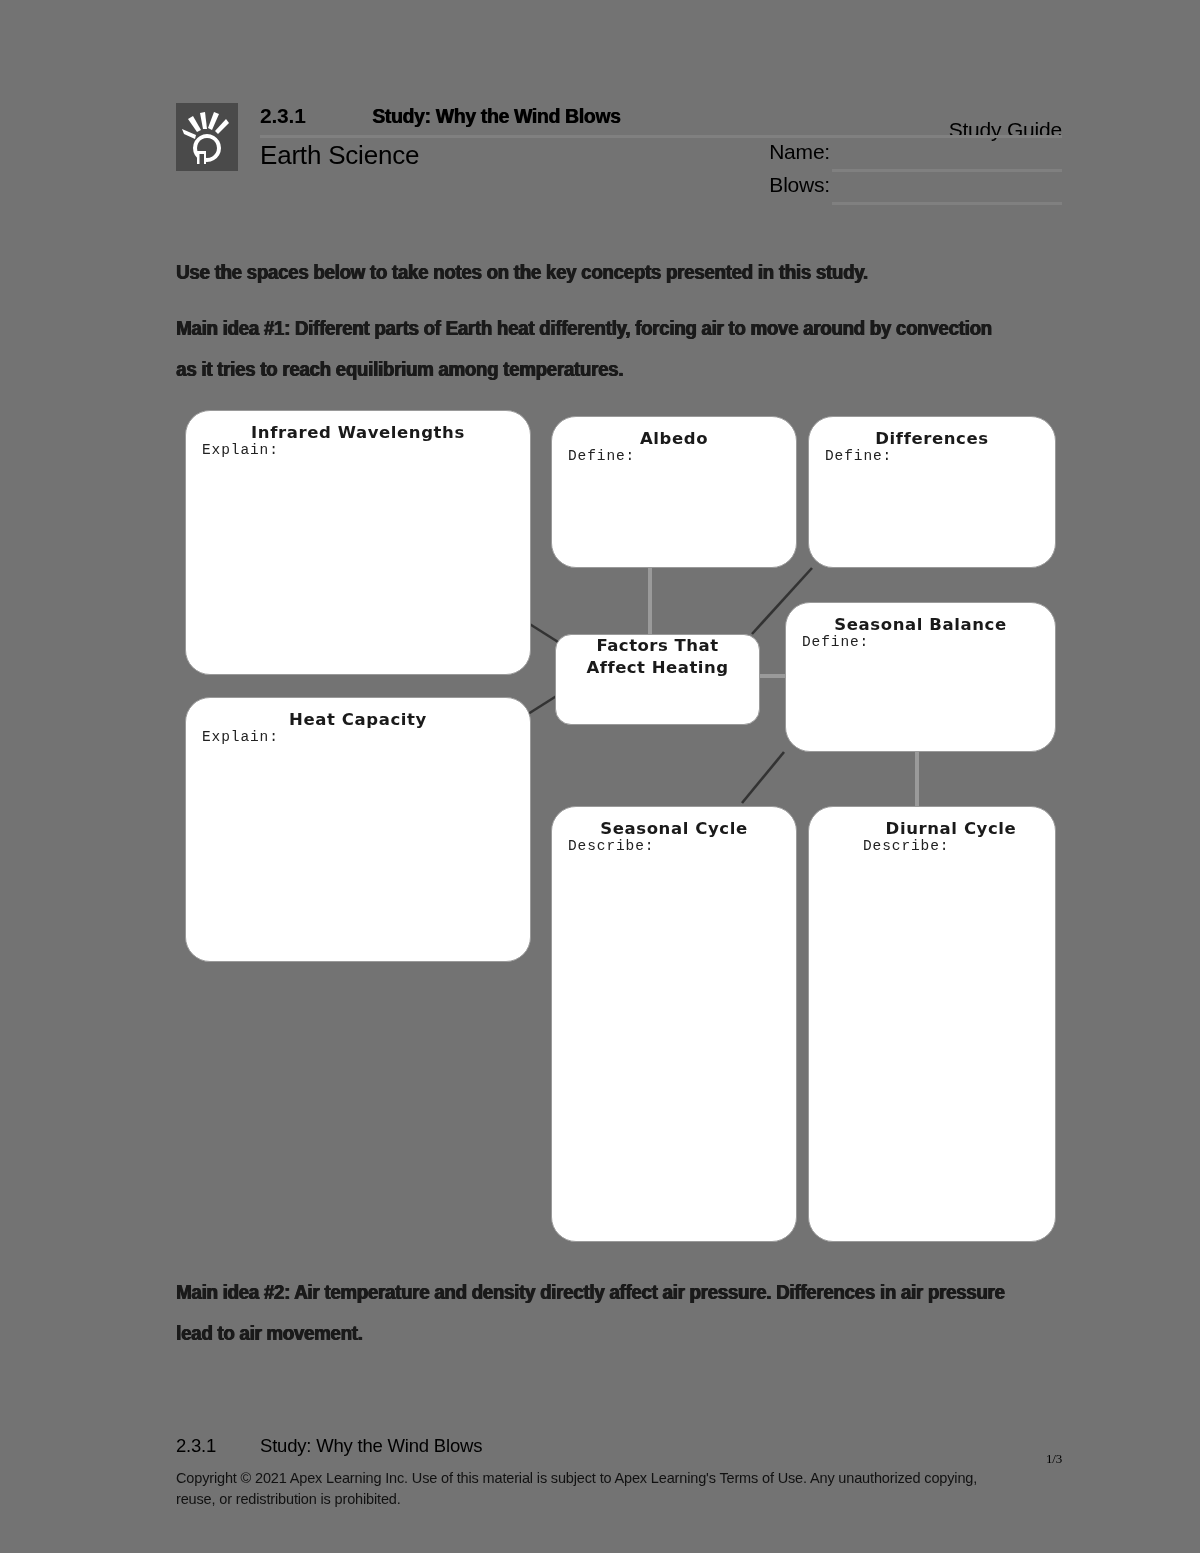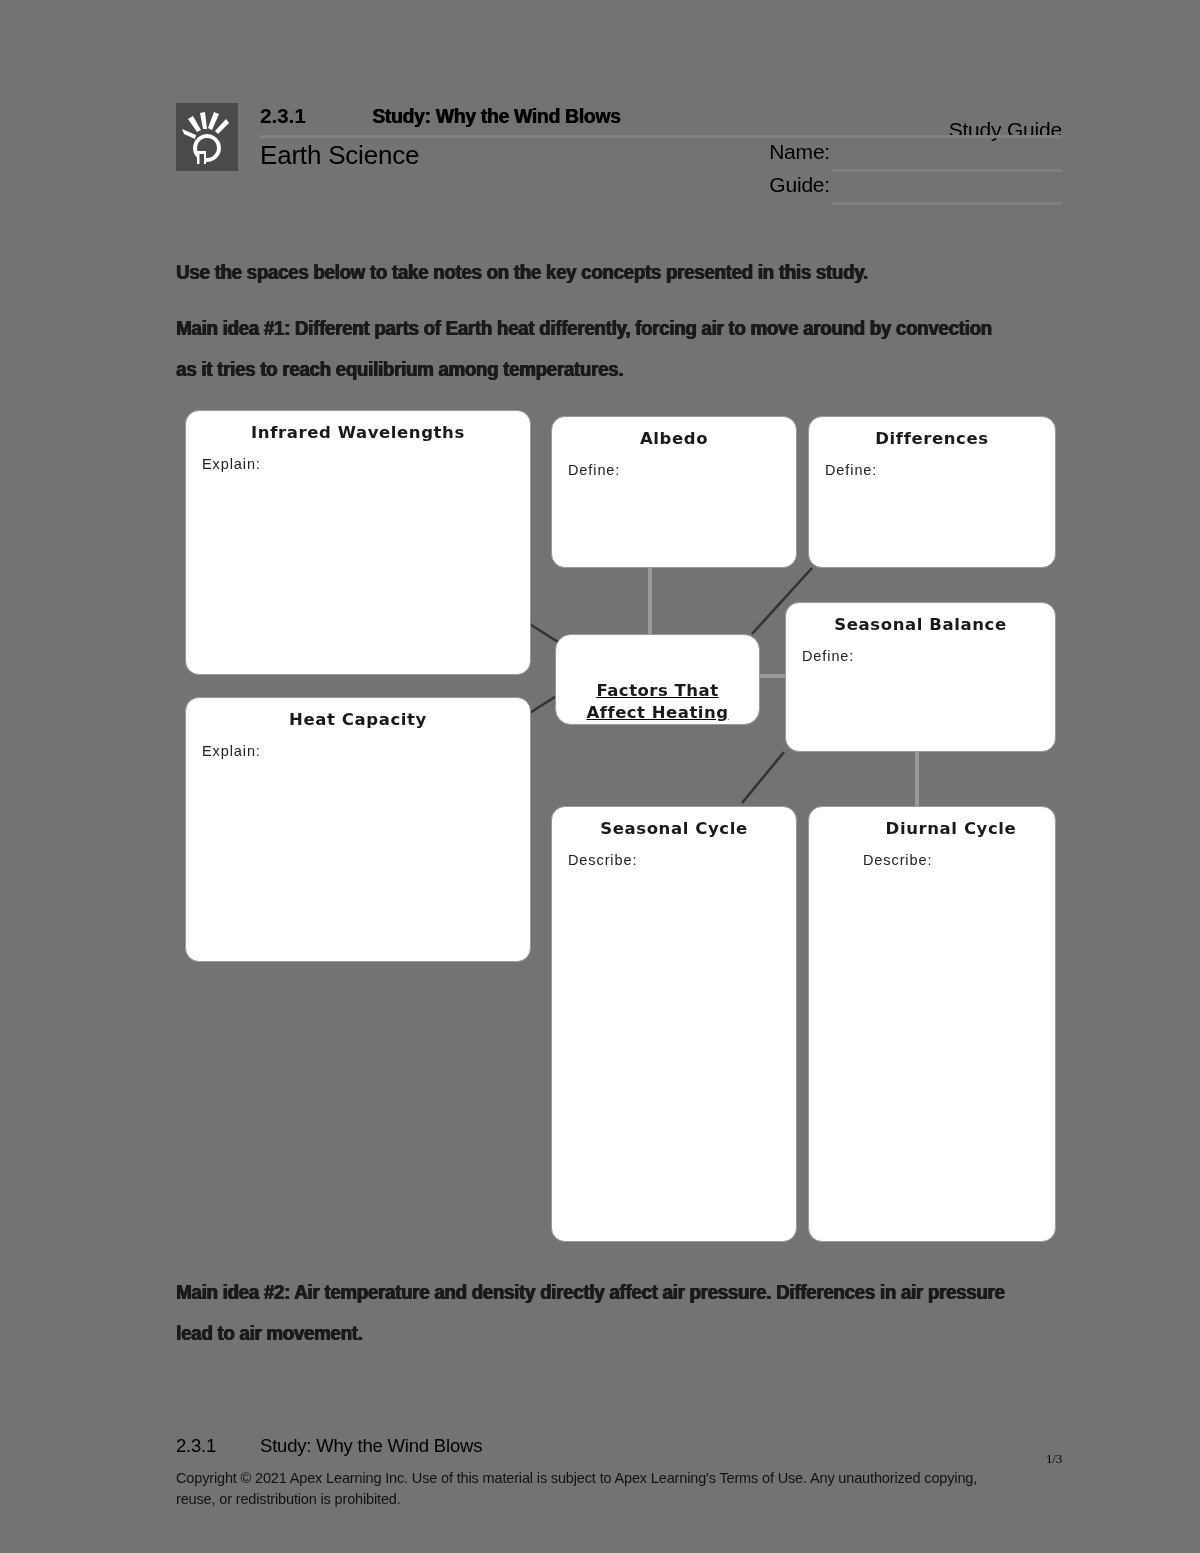--- a/index.html
+++ b/index.html
@@ -137,49 +137,48 @@
     top: 0;
     width: 1200px;
     height: 1553px;
   }
 
   .node {
     position: absolute;
     box-sizing: border-box;
     background: #ffffff;
     border: 1.6px solid #9a9a9a;
-    border-radius: 14px;
+    border-radius: 25px;
     pointer-events: auto;
   }
   .node-title {
     display: block;
     text-align: center;
     font-family: "DejaVu Sans", sans-serif;
     font-weight: bold;
     font-size: 16.5px;
     letter-spacing: 0.6px;
     color: #1a1a1a;
     margin-top: 12px;
   }
   .node-prompt {
     display: block;
     text-align: left;
-    font-family: Liberation Sans, sans-serif;
+    font-family: Liberation Mono, monospace;
     font-size: 14.5px;
     letter-spacing: 0.9px;
     color: #222222;
-    margin-top: 14px;
+    margin-top: 0;
     margin-left: 16px;
   }
   .node.center {
     display: flex;
-    align-items: flex-end;
+    align-items: flex-start;
     justify-content: center;
     border-radius: 16px;
-    text-decoration: underline;
   }
   .node.center .node-title {
     margin-top: 0;
     line-height: 22px;
     white-space: pre-line;
     letter-spacing: 0.5px;
   }
 
   
   #footer {
@@ -250,21 +249,21 @@
     <div class="hdr-right">Study Guide</div>
     <div class="hdr-rule"></div>
     <div class="hdr-subject">Earth Science</div>
 
     <div class="field-row" id="name-row">
       <span class="field-label">Name:</span>
       <span class="field-line"></span>
     </div>
 
     <div class="field-row" id="date-row">
-      <span class="field-label">Guide:</span>
+      <span class="field-label">Blows:</span>
       <span class="field-line"></span>
     </div>
   </div>
 
   <div class="heavy" id="instructions">Use the spaces below to take notes on the key concepts presented in this study.</div>
   <div class="heavy" id="main-idea-1">Main idea #1: Different parts of Earth heat differently, forcing air to move around by convection as it tries to reach equilibrium among temperatures.</div>
   <div class="heavy" id="main-idea-2">Main idea #2: Air temperature and density directly affect air pressure. Differences in air pressure lead to air movement.</div>
 
   <div id="diagram">
 

